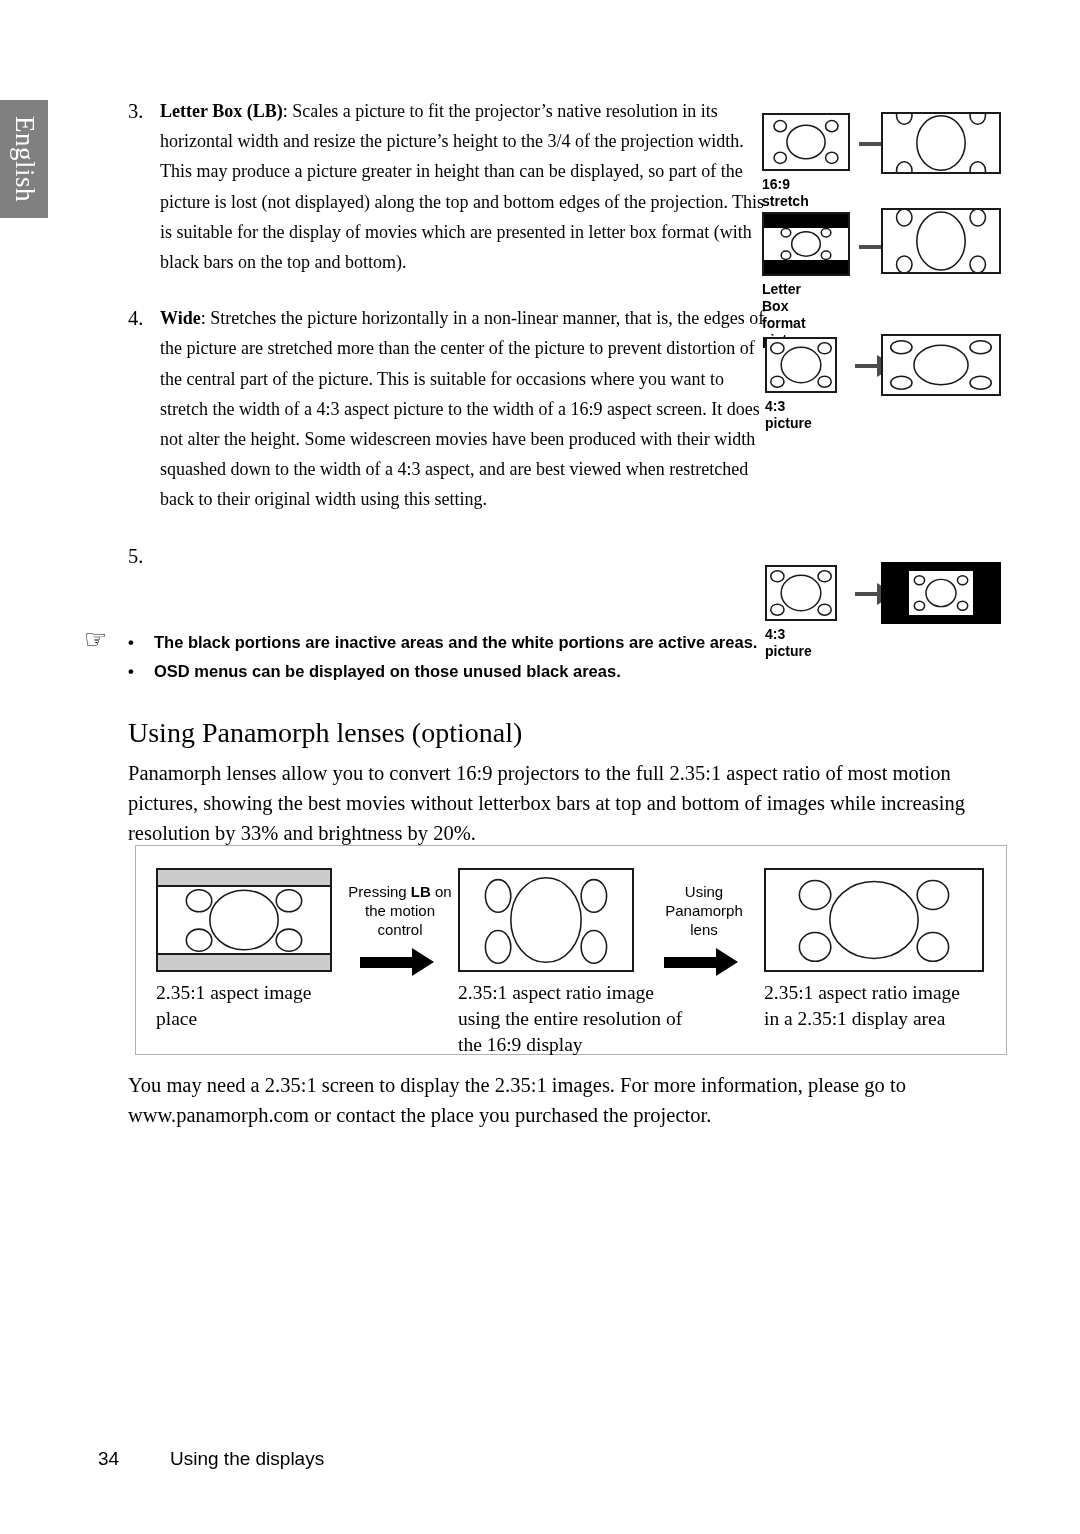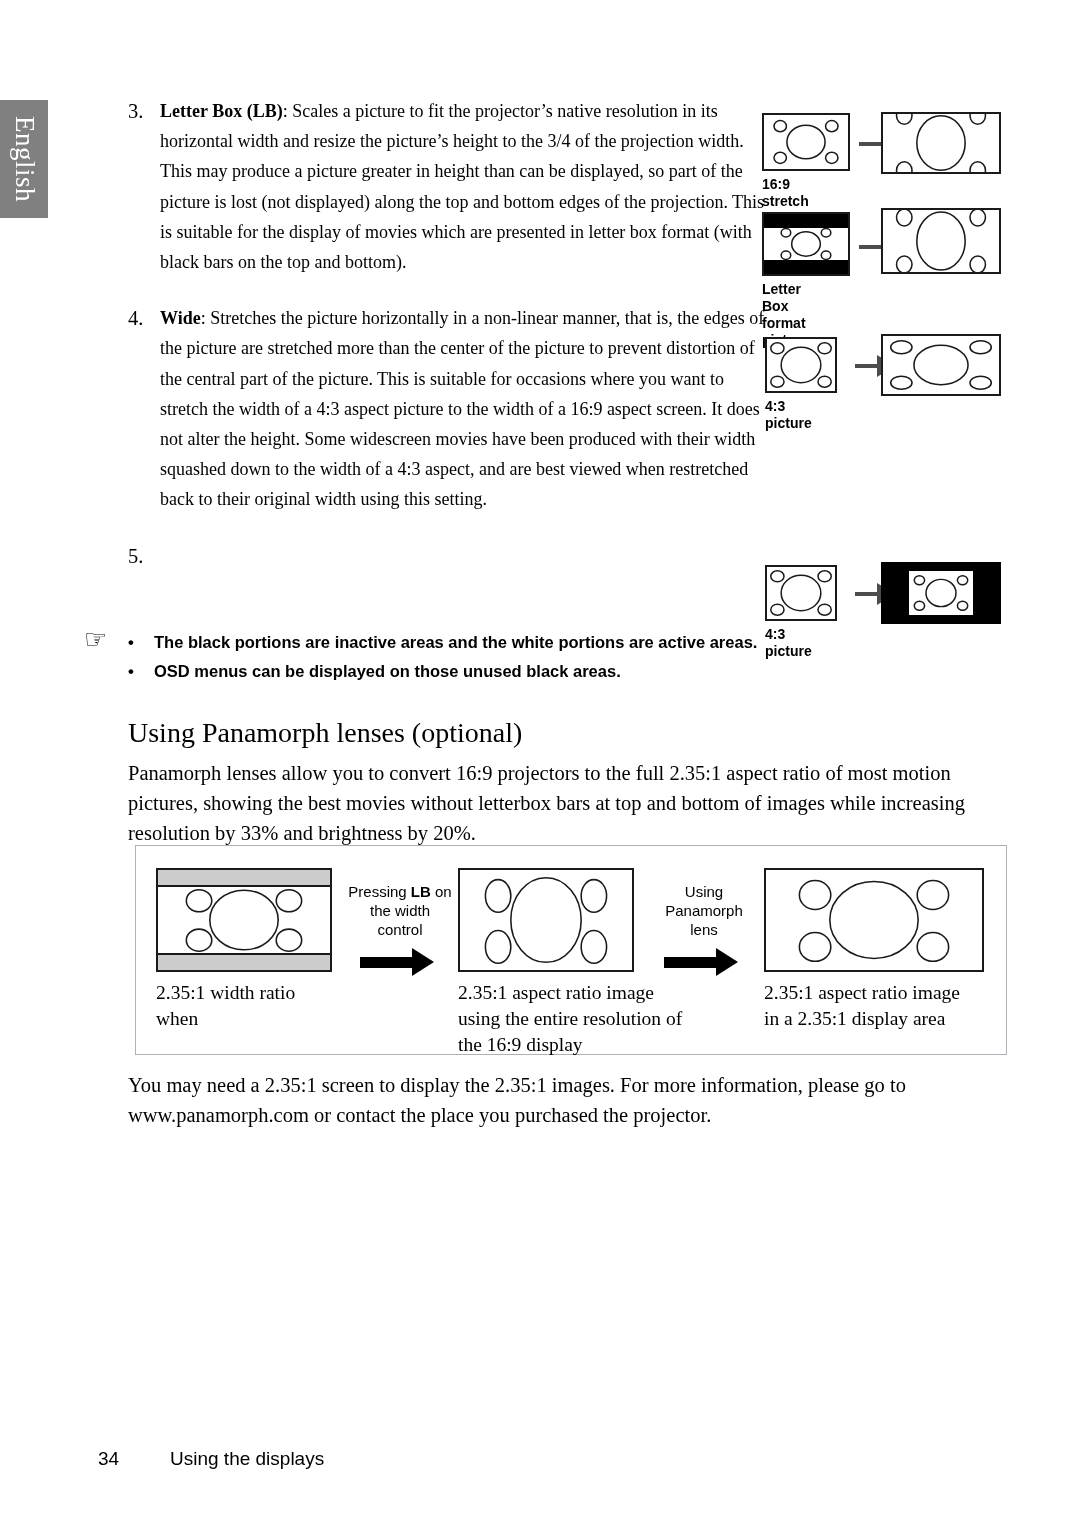--- a/index.html
+++ b/index.html
@@ -380,28 +380,28 @@
       <div class="blackbar" style="bottom:0; height:17px; background:#cccccc; border-top:2px solid #1a1a1a; box-sizing:border-box;"></div>
       <svg viewBox="0 0 176 104" preserveAspectRatio="none" style="position:absolute;left:0;top:0;">
         <ellipse cx="88" cy="52" rx="35" ry="31" fill="none" stroke="#1a1a1a" stroke-width="1.6"></ellipse>
         <ellipse cx="42" cy="32" rx="13" ry="11.5" fill="none" stroke="#1a1a1a" stroke-width="1.6"></ellipse>
         <ellipse cx="134" cy="32" rx="13" ry="11.5" fill="none" stroke="#1a1a1a" stroke-width="1.6"></ellipse>
         <ellipse cx="42" cy="73" rx="13" ry="11.5" fill="none" stroke="#1a1a1a" stroke-width="1.6"></ellipse>
         <ellipse cx="134" cy="73" rx="13" ry="11.5" fill="none" stroke="#1a1a1a" stroke-width="1.6"></ellipse>
       </svg>
     </div>
     <div class="panel-caption" style="left:0px; top:112px; width:230px;">
-      <div>2.35:1 width ratio</div>
-      <div>when</div>
+      <div>2.35:1 aspect image</div>
+      <div>place</div>
     </div>
   </div>
 
   <div class="mid-label" style="left:204px; top:36px; width:120px;">
     <div><span>Pressing </span><b>LB</b><span> on</span></div>
-    <div>the width</div>
+    <div>the motion</div>
     <div>control</div>
   </div>
   <div class="arrow blk" style="left:224px; top:102px;">
     <div class="shaft" style="width:52px;"></div>
       <div class="head"></div>
   </div>
 
   <div class="panel" style="left:322px; top:22px;">
     <div class="pbox" style="width:176px; height:104px;">
       <svg viewBox="0 0 176 104" preserveAspectRatio="none">

